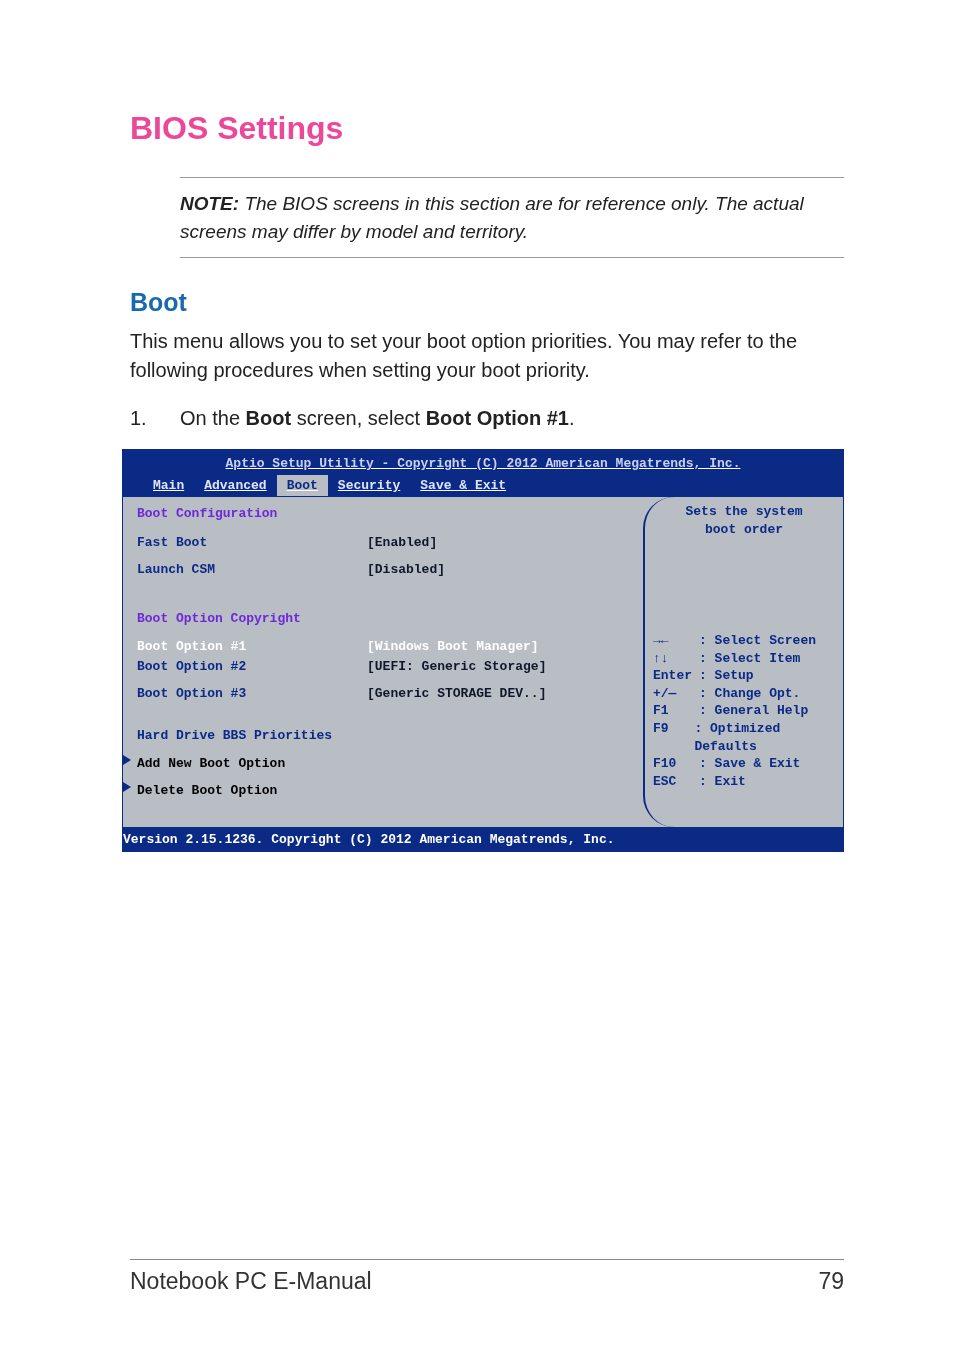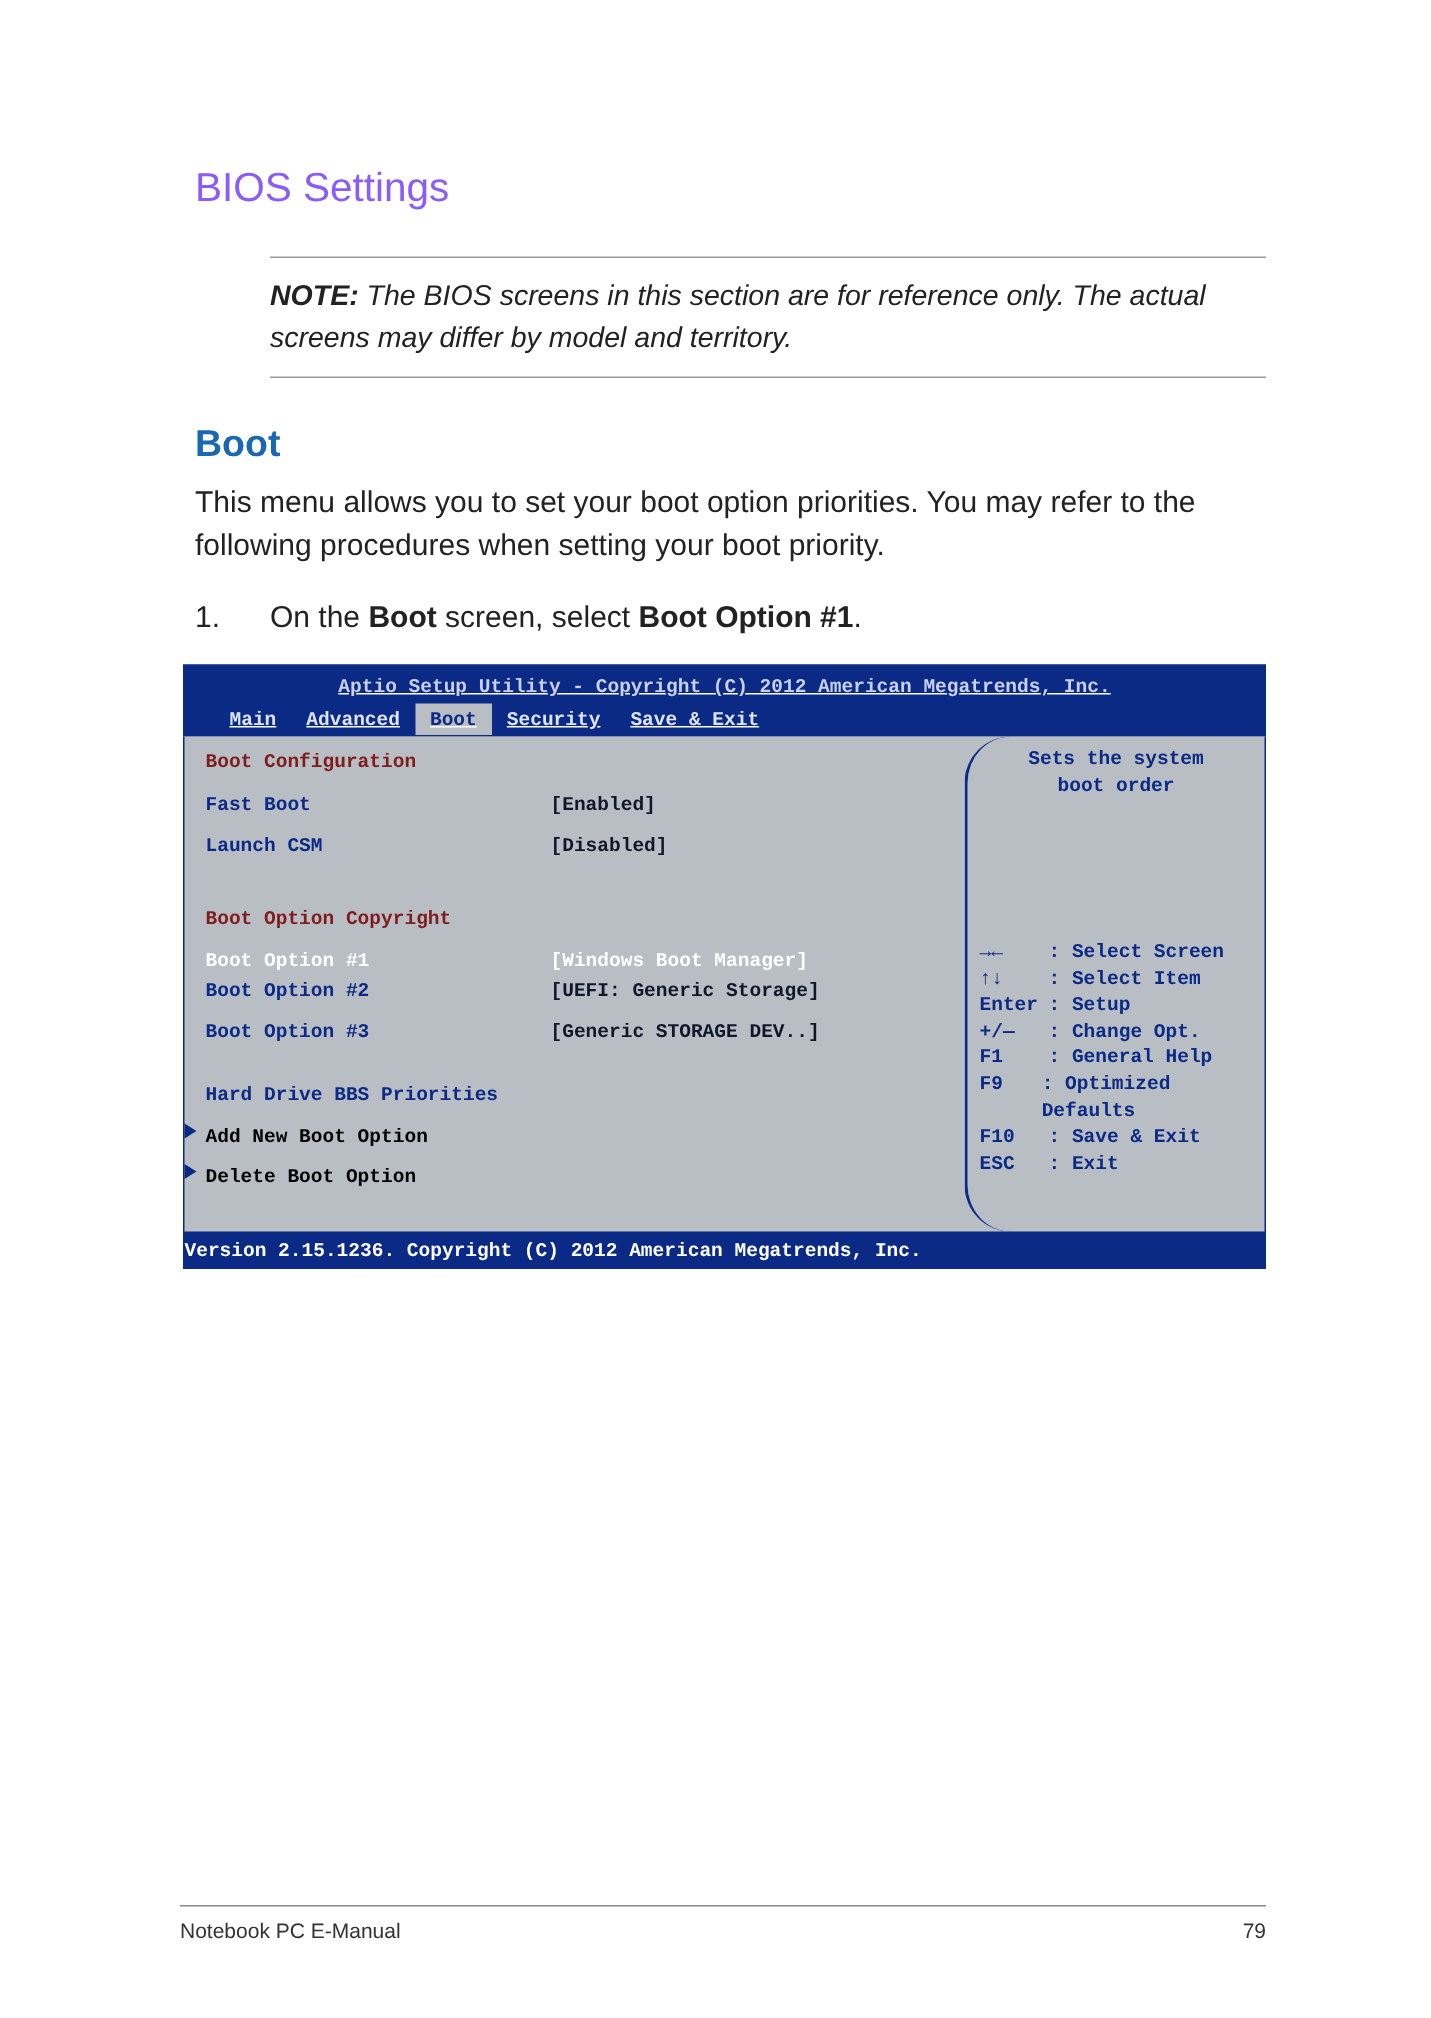--- a/index.html
+++ b/index.html
@@ -10,23 +10,23 @@
     font-family: "Segoe UI", "Myriad Pro", Arial, sans-serif;
     color: #222;
   }
   .page {
     width: 954px;
     height: 1345px;
     padding: 110px 110px 60px 130px;
     position: relative;
   }
   h1.heading {
-    color: #8b5cf6;
-    font-size: 27px;
-    font-weight: 400;
+    color: #ec4899;
+    font-size: 32px;
+    font-weight: 700;
     margin: 0 0 30px 0;
   }
   .note-block {
     margin-left: 50px;
     border-top: 1px solid #999;
     border-bottom: 1px solid #999;
     padding: 12px 0 12px 0;
     font-size: 19px;
     line-height: 1.45;
     font-style: italic;
@@ -111,21 +111,21 @@
   }
   .bios-row {
     display: flex;
     padding: 1px 0;
   }
   .bios-row .label { width: 230px; color: #0b2a86; }
   .bios-row .value { color: #0f172a; }
   .bios-row.selected .label,
   .bios-row.selected .value { color: #fff; }
   .bios-group-title {
-    color: #7f1d1d;
+    color: #6d28d9;
     padding: 2px 0;
   }
   .bios-arrow-row {
     display: flex;
     align-items: flex-start;
     padding: 1px 0;
     color: #000000;
     margin-left: -14px;
   }
   .bios-arrow-row .tri {
@@ -144,28 +144,28 @@
     text-align: left;
     padding: 3px 0;
     border: 1px solid #0b2a86;
     border-top: none;
   }
   .spacer-small { height: 8px; }
   .spacer { height: 14px; }
 
   .page-footer {
     position: absolute;
-    left: 120px;
+    left: 130px;
     right: 110px;
     bottom: 50px;
     border-top: 1px solid #888;
     padding-top: 8px;
     display: flex;
     justify-content: space-between;
-    font-size: 14px;
+    font-size: 23px;
     color: #333;
   }
 </style>
 </head>
 <body>
 
 <div class="page">
 
   <h1 class="heading">BIOS Settings</h1>
 

